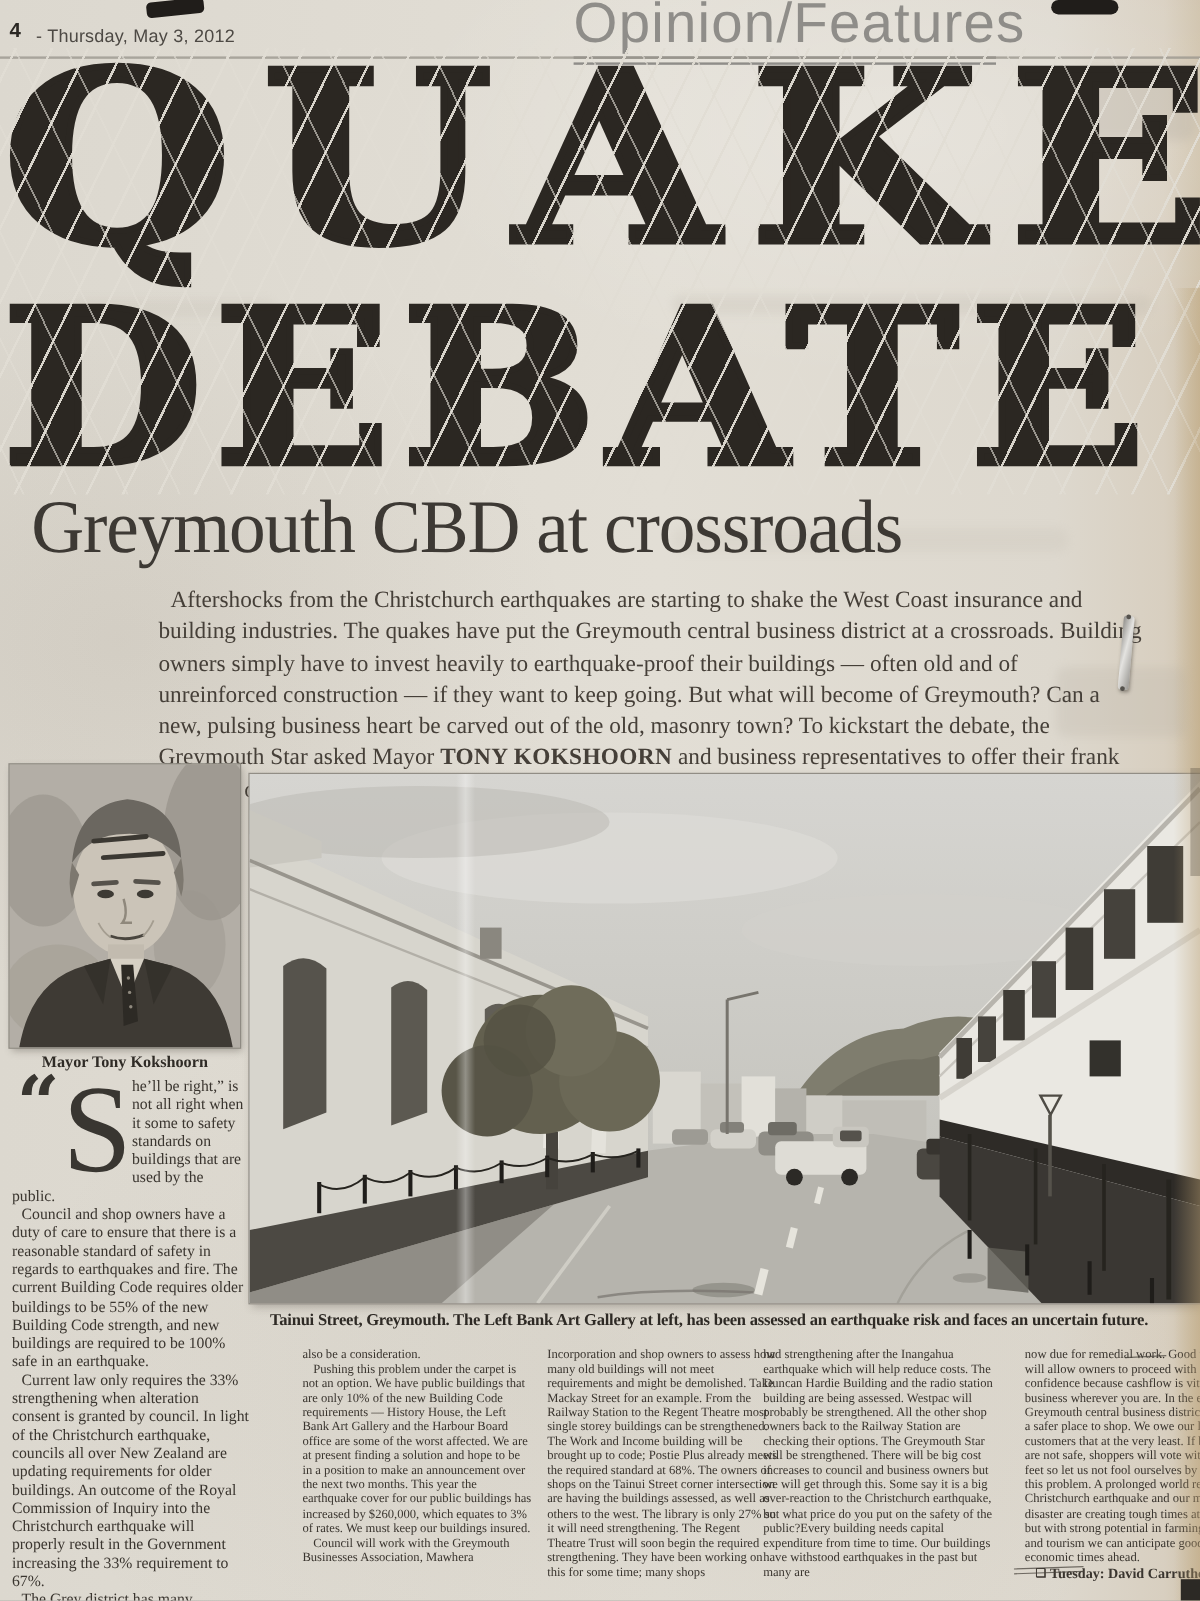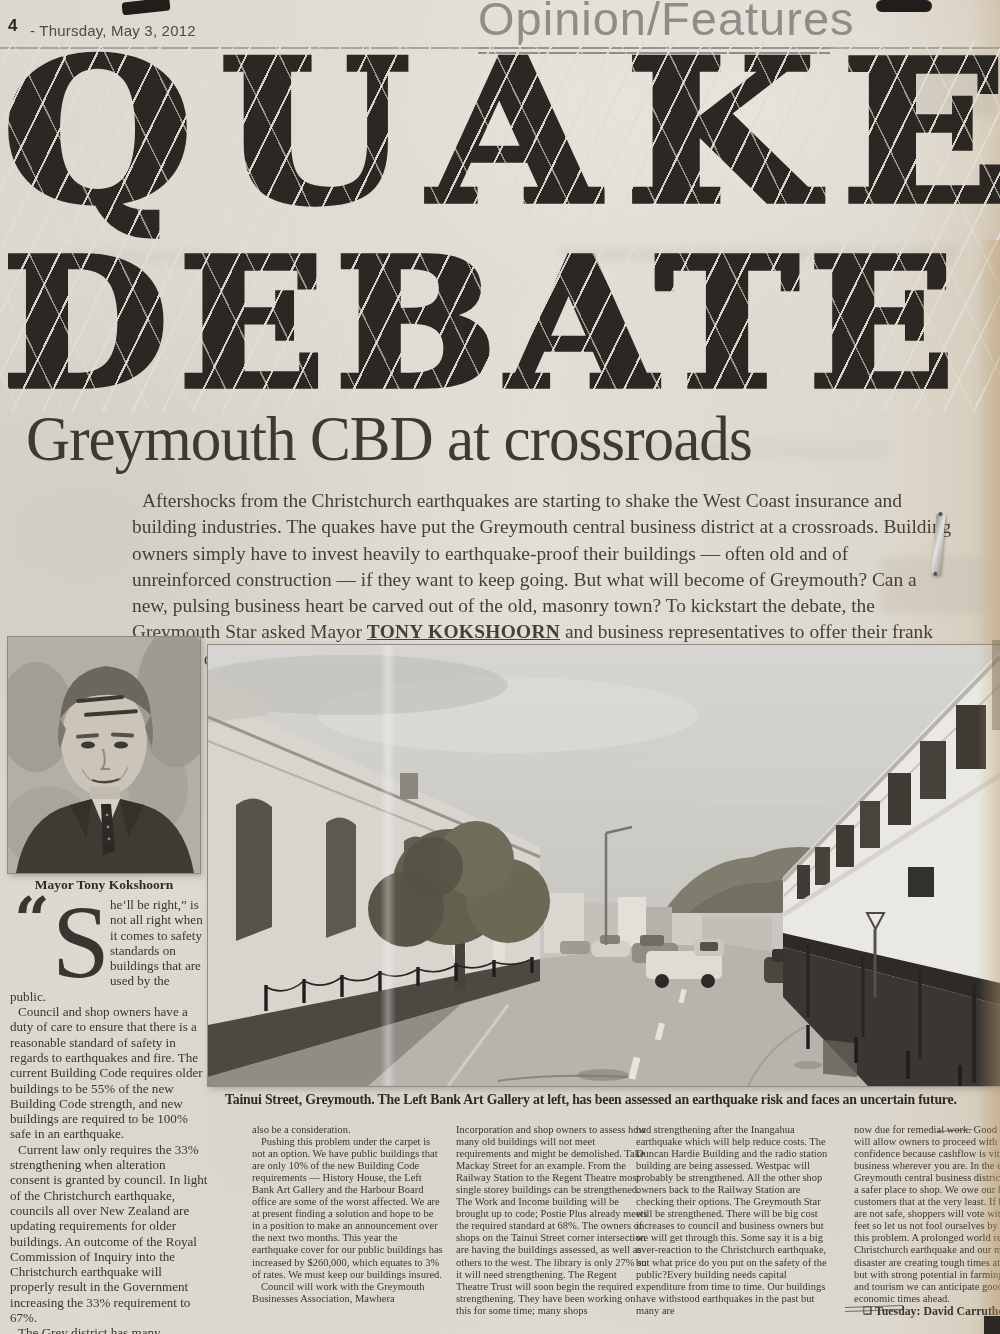--- a/index.html
+++ b/index.html
@@ -38,21 +38,21 @@
   .hl-quake{top:34px;font-size:224px;line-height:224px;letter-spacing:26px;transform:scaleY(.88) scaleX(.98);}
   .hl-debate{top:234px;font-size:194px;line-height:194px;letter-spacing:10px;transform:scaleY(.92) scaleX(.99);}
   .scratches{position:absolute;left:0;top:40px;width:1000px;height:372px;pointer-events:none;
     background:
       repeating-linear-gradient(116deg, transparent 0 11px, rgba(225,221,212,.95) 11px 13px, transparent 13px 27px),
       repeating-linear-gradient(64deg, transparent 0 17px, rgba(225,221,212,.6) 17px 18.5px, transparent 18.5px 39px);
   }
   
   .subhead{position:absolute;left:26px;top:403px;font-size:63px;color:#3d3934;letter-spacing:-1px;transform:scaleX(.97);transform-origin:left;white-space:nowrap;}
   .intro{position:absolute;left:132px;top:488px;width:820px;font-size:19.4px;line-height:26.3px;color:#453f38;text-indent:10px;}
-  .intro b{letter-spacing:.3px;text-decoration:underline;}
+  .intro b{letter-spacing:.3px;}
   
   .staple{position:absolute;left:934px;top:513px;width:9px;height:62px;border-radius:3px;
     background:linear-gradient(100deg,#8e8c88,#e4e3e0 45%,#9a9894);transform:rotate(5deg);
     box-shadow:1px 2px 3px rgba(60,55,48,.45);}
   .staple:before,.staple:after{content:"";position:absolute;left:2px;width:4px;height:4px;background:#55524d;border-radius:50%;}
   .staple:before{top:-1px}.staple:after{bottom:-1px}
   
   .mayor-fig{position:absolute;left:8px;top:637px;width:192px;height:236px;background:#b3aea6;
     box-shadow:0 0 0 1px #8e8a82, 2px 3px 6px rgba(70,64,55,.35);}
   .mayor-caption{position:absolute;left:8px;top:877px;width:192px;text-align:center;font-weight:bold;font-size:13.5px;color:#2f2b26;}
@@ -270,21 +270,21 @@
     </svg>
   </div>
   <div class="street-crease"></div>
   <div class="street-caption">Tainui Street, Greymouth. The Left Bank Art Gallery at left, has been assessed an earthquake risk and faces an uncertain future.</div>
 
   <div class="col1">
     <div class="dropblock">
       <span class="open-quote">“</span>
       <span class="drop-cap">S</span>
     </div>
-    <p class="flush">he’ll be right,” is not all right when it comes to safety standards on buildings that are used by the public.</p>
+    <p class="flush">he’ll be right,” is not all right when it some to safety standards on buildings that are used by the public.</p>
     <p>Council and shop owners have a duty of care to ensure that there is a reasonable standard of safety in regards to earthquakes and fire. The current Building Code requires older buildings to be 55% of the new Building Code strength, and new buildings are required to be 100% safe in an earthquake.</p>
     <p>Current law only requires the 33% strengthening when alteration consent is granted by council. In light of the Christchurch earthquake, councils all over New Zealand are updating requirements for older buildings. An outcome of the Royal Commission of Inquiry into the Christchurch earthquake will properly result in the Government increasing the 33% requirement to 67%.</p>
     <p>The Grey district has many buildings of up to 100 years old. Buildings built before 1935 usually had no steel reinforcing; there are many of these all over New Zealand but they can be brought up to the required code. It all costs money so the income received from the lease of the building will determine whether the building is worth strengthening or not.In many cases, the length of the Mawhera land lease will</p>
   </div>
 
   <div class="col col-2">
     <p class="flush">also be a consideration.</p>
     <p>Pushing this problem under the carpet is not an option. We have public buildings that are only 10% of the new Building Code requirements — History House, the Left Bank Art Gallery and the Harbour Board office are some of the worst affected. We are at present finding a solution and hope to be in a position to make an announcement over the next two months. This year the earthquake cover for our public buildings has increased by $260,000, which equates to 3% of rates. We must keep our buildings insured.</p>
     <p>Council will work with the Greymouth Businesses Association, Mawhera</p>
   </div>

